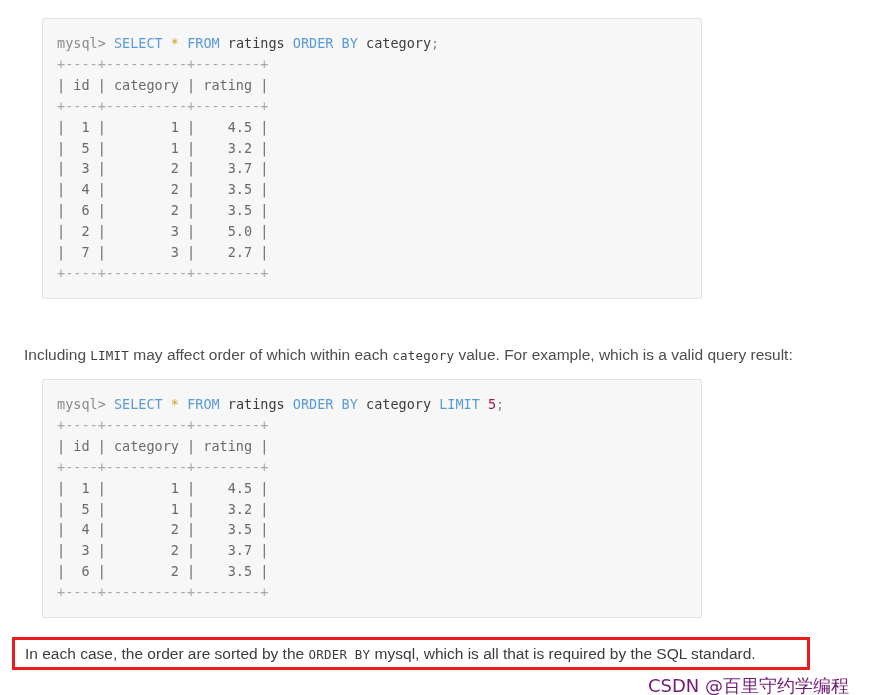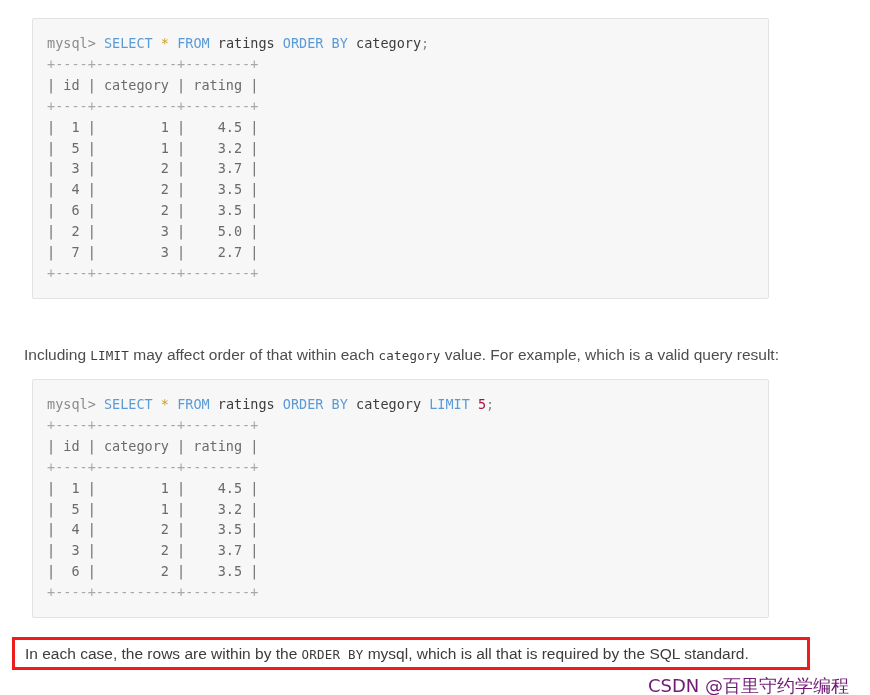--- a/index.html
+++ b/index.html
@@ -12,22 +12,22 @@
     height: 695px;
     position: relative;
     overflow: hidden;
     font-family: "Liberation Sans", sans-serif;
     color: #4d4d4d;
   }
 
   
   .code-block {
     position: absolute;
-    left: 32px;
-    width: 737px;
+    left: 42px;
+    width: 660px;
     box-sizing: border-box;
     background: #f7f7f8;
     border: 1px solid #e3e3e5;
     border-radius: 2px;
     padding: 14px 0 14px 14px;
   }
   #code-block-1 { top: 18px; }
   #code-block-2 { top: 379px; }
 
   pre.code {
@@ -112,32 +112,32 @@
 <span class="cell">|  1 |        1 |    4.5 |</span>
 <span class="cell">|  5 |        1 |    3.2 |</span>
 <span class="cell">|  3 |        2 |    3.7 |</span>
 <span class="cell">|  4 |        2 |    3.5 |</span>
 <span class="cell">|  6 |        2 |    3.5 |</span>
 <span class="cell">|  2 |        3 |    5.0 |</span>
 <span class="cell">|  7 |        3 |    2.7 |</span>
 <span class="rule">+----+----------+--------+</span></pre>
 </div>
 
-<p class="prose" id="paragraph-middle"><span>Including </span><code class="inline">LIMIT</code><span> may affect order of that within each </span><code class="inline">category</code><span> value. For example, which is a valid query result:</span></p>
+<p class="prose" id="paragraph-middle"><span>Including </span><code class="inline">LIMIT</code><span> may affect order of which within each </span><code class="inline">category</code><span> value. For example, which is a valid query result:</span></p>
 
 <div class="code-block" id="code-block-2">
   <pre class="code"><span class="prompt">mysql&gt;</span> <span class="kw">SELECT</span> <span class="star">*</span> <span class="kw">FROM</span> <span class="ident">ratings</span> <span class="kw2">ORDER BY</span> <span class="ident">category</span> <span class="kw">LIMIT</span> <span class="num">5</span><span class="punct">;</span>
 <span class="rule">+----+----------+--------+</span>
 <span class="cell">| id | category | rating |</span>
 <span class="rule">+----+----------+--------+</span>
 <span class="cell">|  1 |        1 |    4.5 |</span>
 <span class="cell">|  5 |        1 |    3.2 |</span>
 <span class="cell">|  4 |        2 |    3.5 |</span>
 <span class="cell">|  3 |        2 |    3.7 |</span>
 <span class="cell">|  6 |        2 |    3.5 |</span>
 <span class="rule">+----+----------+--------+</span></pre>
 </div>
 
 <div id="highlight-box">
-  <div class="inner"><span>In each case, the rows are within by the </span><code class="inline">ORDER BY</code><span> mysql, which is all that is required by the SQL standard.</span></div>
+  <div class="inner"><span>In each case, the order are sorted by the </span><code class="inline">ORDER BY</code><span> mysql, which is all that is required by the SQL standard.</span></div>
 </div>
 
 <div id="watermark">CSDN @百里守约学编程</div>
 
 </body></html>

